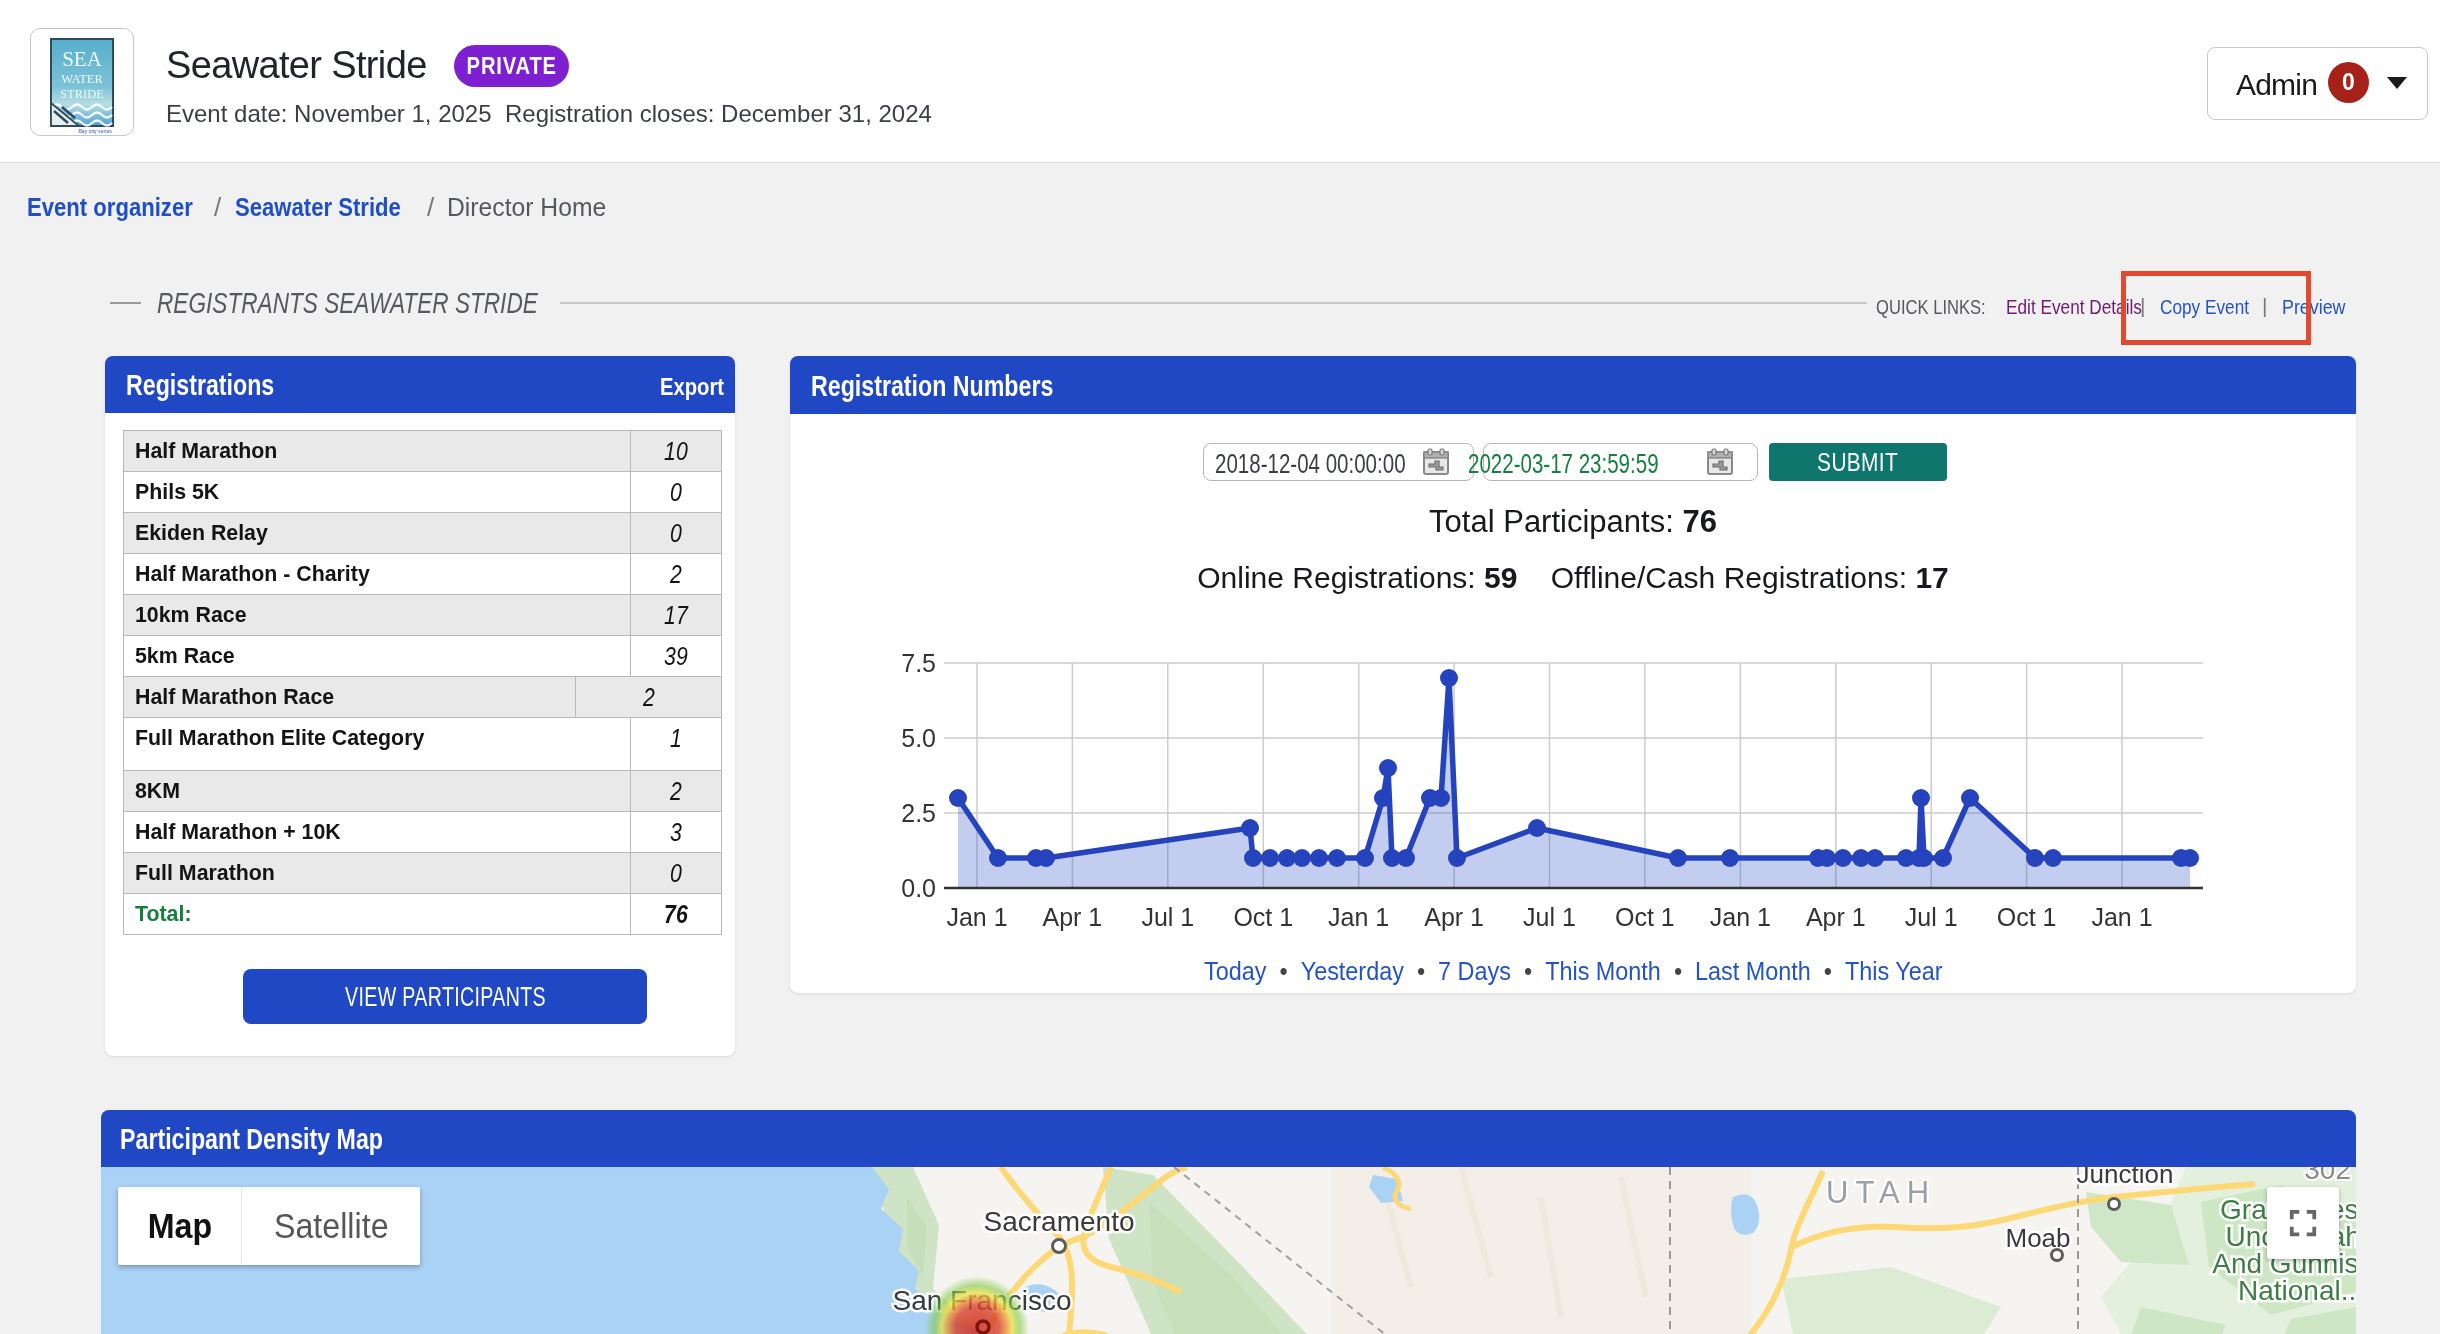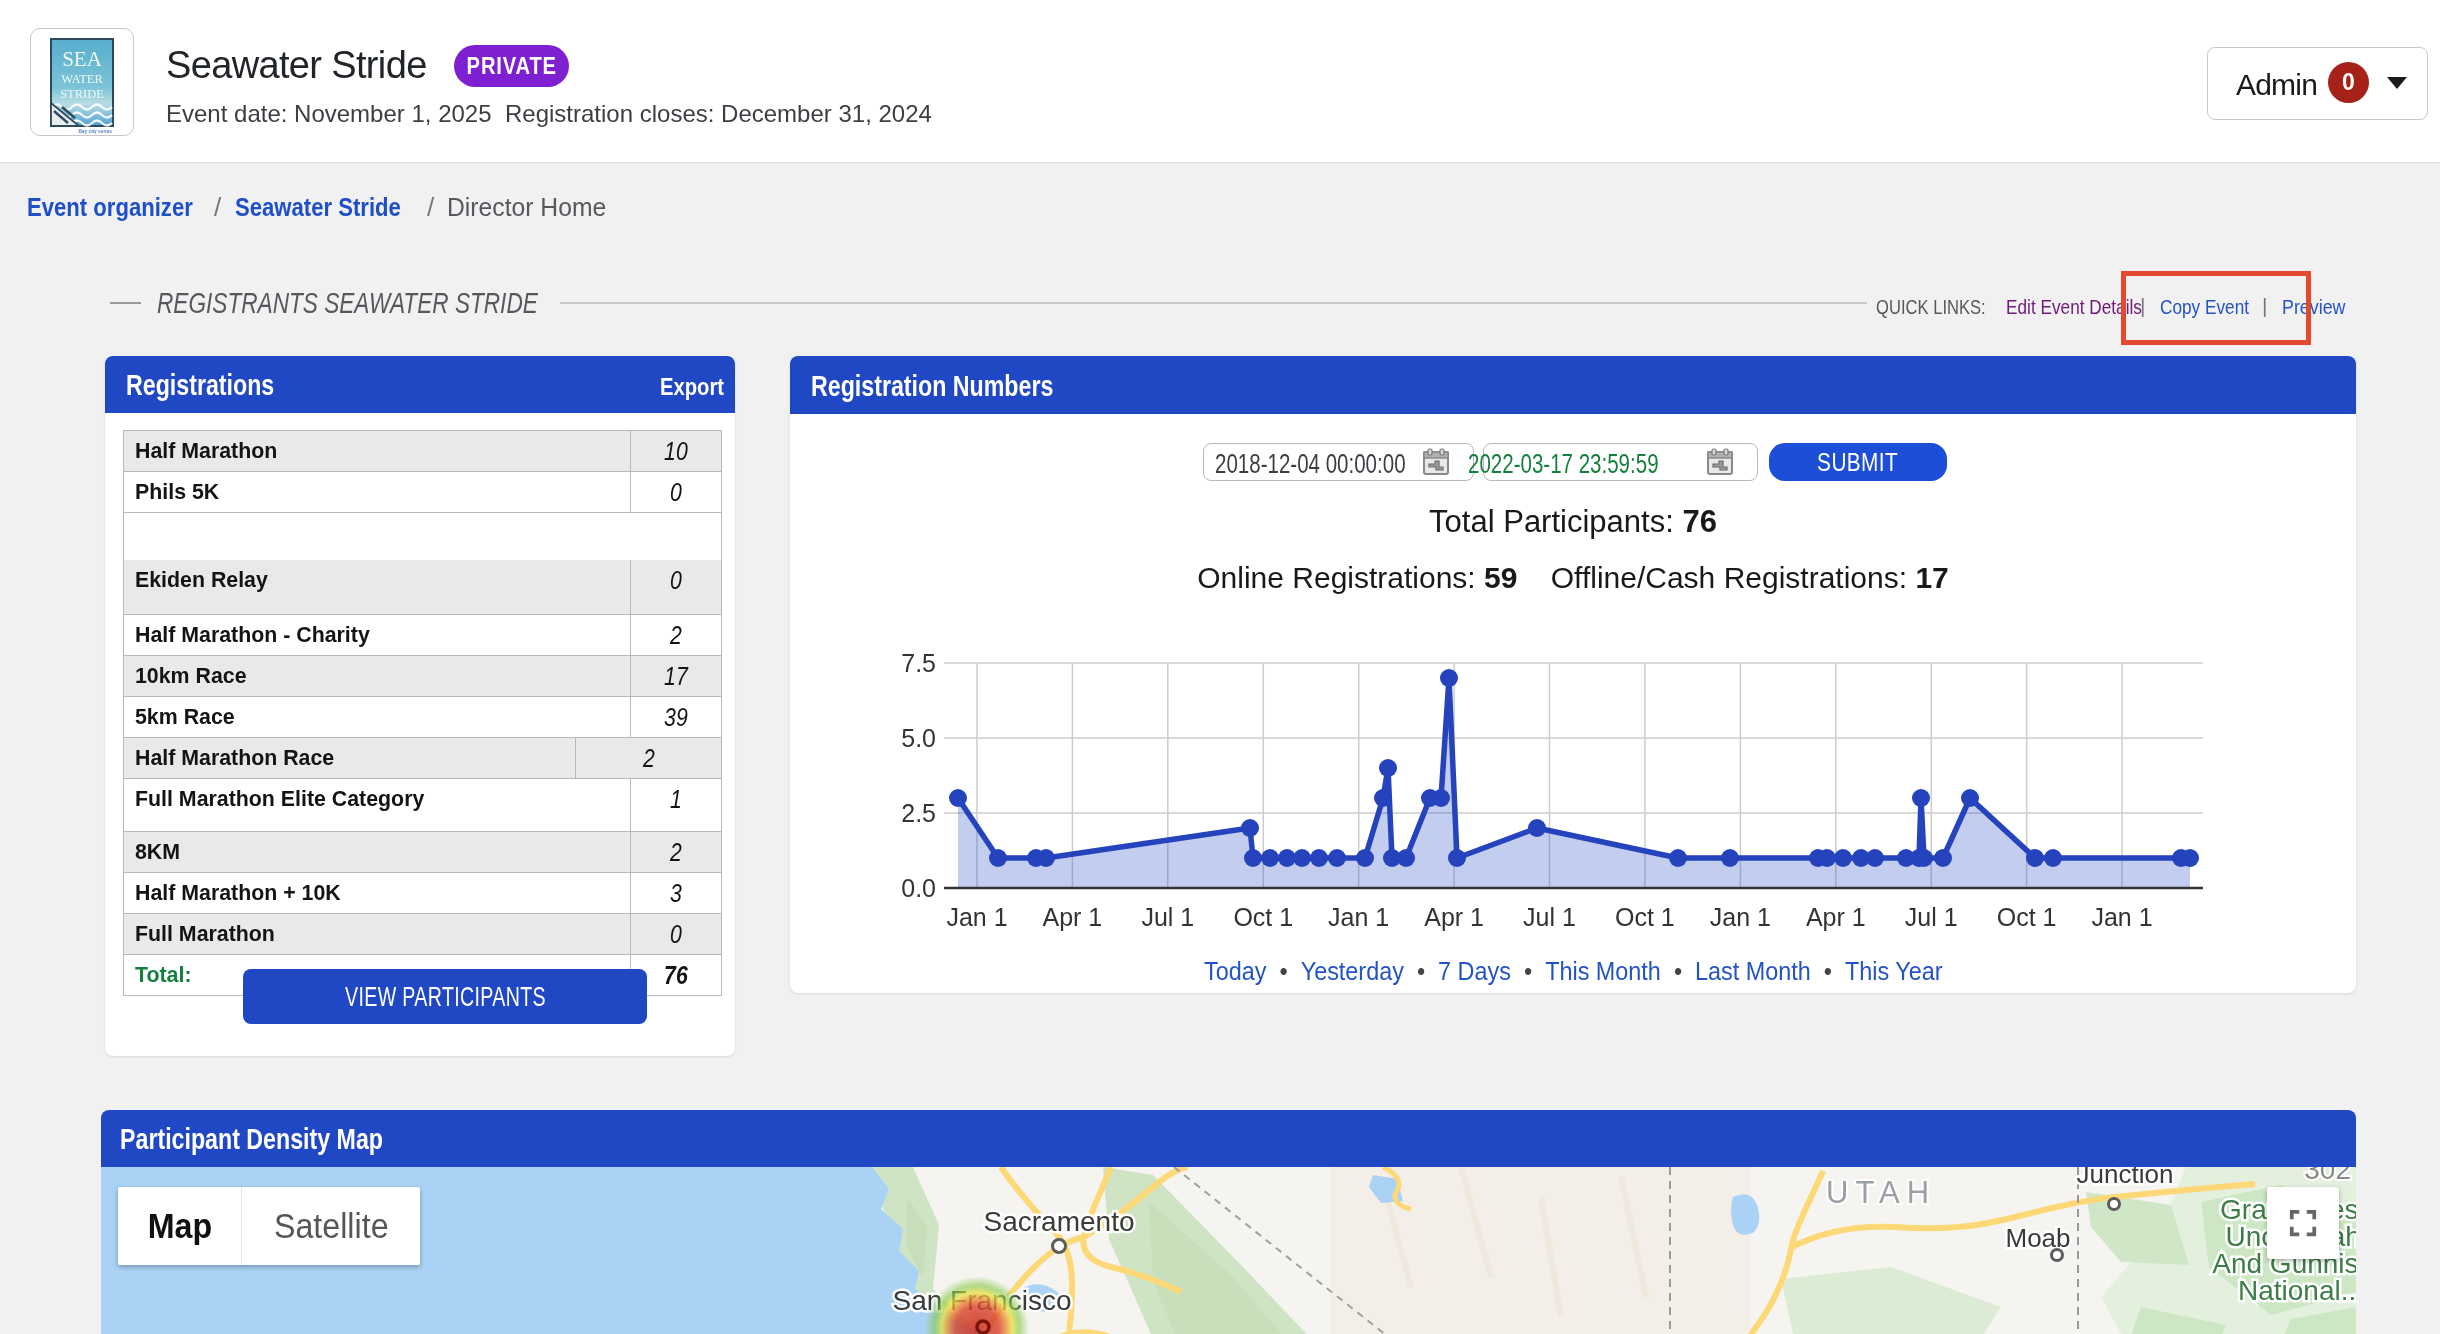--- a/index.html
+++ b/index.html
@@ -74,21 +74,21 @@
 <div class="abs" style="left:660px;top:374px;font-size:23px;font-weight:bold;color:#fff;"><span class="sx" style="transform:scaleX(0.88);">Export</span></div>
 <div class="abs" style="left:123px;top:430px;width:599px;border:1px solid #b9b9b9;border-bottom:none;">
 <div style="display:flex;height:41px;background:#e9e9e9;border-bottom:1px solid #b9b9b9;">
       <div style="width:507px;border-right:1px solid #b9b9b9;font-size:22px;font-weight:bold;color:#141414;line-height:40px;padding-left:11px;white-space:nowrap;overflow:hidden;"><span class="sx" style="transform:scaleX(0.97);">Half Marathon</span></div>
       <div style="flex:1;font-size:25px;font-style:italic;color:#141414;line-height:40px;text-align:center;"><span class="sx" style="transform:scaleX(0.85);transform-origin:50% 50%;">10</span></div>
     </div>
 <div style="display:flex;height:41px;background:#ffffff;border-bottom:1px solid #b9b9b9;">
       <div style="width:507px;border-right:1px solid #b9b9b9;font-size:22px;font-weight:bold;color:#141414;line-height:40px;padding-left:11px;white-space:nowrap;overflow:hidden;"><span class="sx" style="transform:scaleX(0.97);">Phils 5K</span></div>
       <div style="flex:1;font-size:25px;font-style:italic;color:#141414;line-height:40px;text-align:center;"><span class="sx" style="transform:scaleX(0.85);transform-origin:50% 50%;">0</span></div>
     </div>
-<div style="display:flex;height:55px;background:#e9e9e9;border-bottom:1px solid #b9b9b9;margin-top:47px;">
+<div style="display:flex;height:41px;background:#e9e9e9;border-bottom:1px solid #b9b9b9;">
       <div style="width:507px;border-right:1px solid #b9b9b9;font-size:22px;font-weight:bold;color:#141414;line-height:40px;padding-left:11px;white-space:nowrap;overflow:hidden;"><span class="sx" style="transform:scaleX(0.97);">Ekiden Relay</span></div>
       <div style="flex:1;font-size:25px;font-style:italic;color:#141414;line-height:40px;text-align:center;"><span class="sx" style="transform:scaleX(0.85);transform-origin:50% 50%;">0</span></div>
     </div>
 <div style="display:flex;height:41px;background:#ffffff;border-bottom:1px solid #b9b9b9;">
       <div style="width:507px;border-right:1px solid #b9b9b9;font-size:22px;font-weight:bold;color:#141414;line-height:40px;padding-left:11px;white-space:nowrap;overflow:hidden;"><span class="sx" style="transform:scaleX(0.97);">Half Marathon - Charity</span></div>
       <div style="flex:1;font-size:25px;font-style:italic;color:#141414;line-height:40px;text-align:center;"><span class="sx" style="transform:scaleX(0.85);transform-origin:50% 50%;">2</span></div>
     </div>
 <div style="display:flex;height:41px;background:#e9e9e9;border-bottom:1px solid #b9b9b9;">
       <div style="width:507px;border-right:1px solid #b9b9b9;font-size:22px;font-weight:bold;color:#141414;line-height:40px;padding-left:11px;white-space:nowrap;overflow:hidden;"><span class="sx" style="transform:scaleX(0.97);">10km Race</span></div>
       <div style="flex:1;font-size:25px;font-style:italic;color:#141414;line-height:40px;text-align:center;"><span class="sx" style="transform:scaleX(0.85);transform-origin:50% 50%;">17</span></div>
@@ -138,21 +138,21 @@
 <rect x="18" y="1" width="4" height="6" rx="1.5" fill="#d8d8d8" stroke="#777" stroke-width="1.2"></rect>
 <path d="M7 16 h6 v-3 h4 v6 h4 v3 h-7 v-3 h-7 z" fill="#9b9b9b" stroke="#6d6d6d" stroke-width="1.2"></path>
 </svg>
 <svg class="abs" style="left:1706px;top:448px;" width="28" height="28" viewBox="0 0 28 28">
 <rect x="2" y="4" width="24" height="22" rx="2" fill="#e8e8e8" stroke="#8a8a8a" stroke-width="2"></rect>
 <rect x="2" y="4" width="24" height="6" fill="#b0b0b0" stroke="#8a8a8a" stroke-width="1.5"></rect>
 <rect x="6" y="1" width="4" height="6" rx="1.5" fill="#d8d8d8" stroke="#777" stroke-width="1.2"></rect>
 <rect x="18" y="1" width="4" height="6" rx="1.5" fill="#d8d8d8" stroke="#777" stroke-width="1.2"></rect>
 <path d="M7 16 h6 v-3 h4 v6 h4 v3 h-7 v-3 h-7 z" fill="#9b9b9b" stroke="#6d6d6d" stroke-width="1.2"></path>
 </svg>
-<div class="abs" style="left:1769px;top:443px;width:178px;height:38px;background:#1d4ed8;border-radius:16px;color:#fff;font-size:26px;text-align:center;line-height:38px;"><span class="sx" style="transform:scaleX(0.80);transform-origin:50% 50%;letter-spacing:0.5px;">SUBMIT</span></div>
+<div class="abs" style="left:1769px;top:443px;width:178px;height:38px;background:#0f766e;border-radius:4px;color:#fff;font-size:26px;text-align:center;line-height:38px;"><span class="sx" style="transform:scaleX(0.80);transform-origin:50% 50%;letter-spacing:0.5px;">SUBMIT</span></div>
 <div class="abs" style="left:790px;top:504px;width:1566px;text-align:center;font-size:31px;color:#17191c;">Total Participants: <b>76</b></div>
 <div class="abs" style="left:790px;top:561px;width:1566px;text-align:center;font-size:30px;color:#17191c;">Online Registrations: <b>59</b>&nbsp;&nbsp;&nbsp;&nbsp;Offline/Cash Registrations: <b>17</b></div>
 <svg class="abs" style="left:790px;top:620px;" width="1566" height="330" viewBox="790 620 1566 330">
 <line x1="944.0" y1="813.0" x2="2203.0" y2="813.0" stroke="#cccccc" stroke-width="1.5"></line>
 <line x1="944.0" y1="738.0" x2="2203.0" y2="738.0" stroke="#cccccc" stroke-width="1.5"></line>
 <line x1="944.0" y1="663.0" x2="2203.0" y2="663.0" stroke="#cccccc" stroke-width="1.5"></line>
 <line x1="977.0" y1="663.0" x2="977.0" y2="888.0" stroke="#cccccc" stroke-width="1.5"></line>
 <line x1="1072.4" y1="663.0" x2="1072.4" y2="888.0" stroke="#cccccc" stroke-width="1.5"></line>
 <line x1="1167.8" y1="663.0" x2="1167.8" y2="888.0" stroke="#cccccc" stroke-width="1.5"></line>
 <line x1="1263.3" y1="663.0" x2="1263.3" y2="888.0" stroke="#cccccc" stroke-width="1.5"></line>

